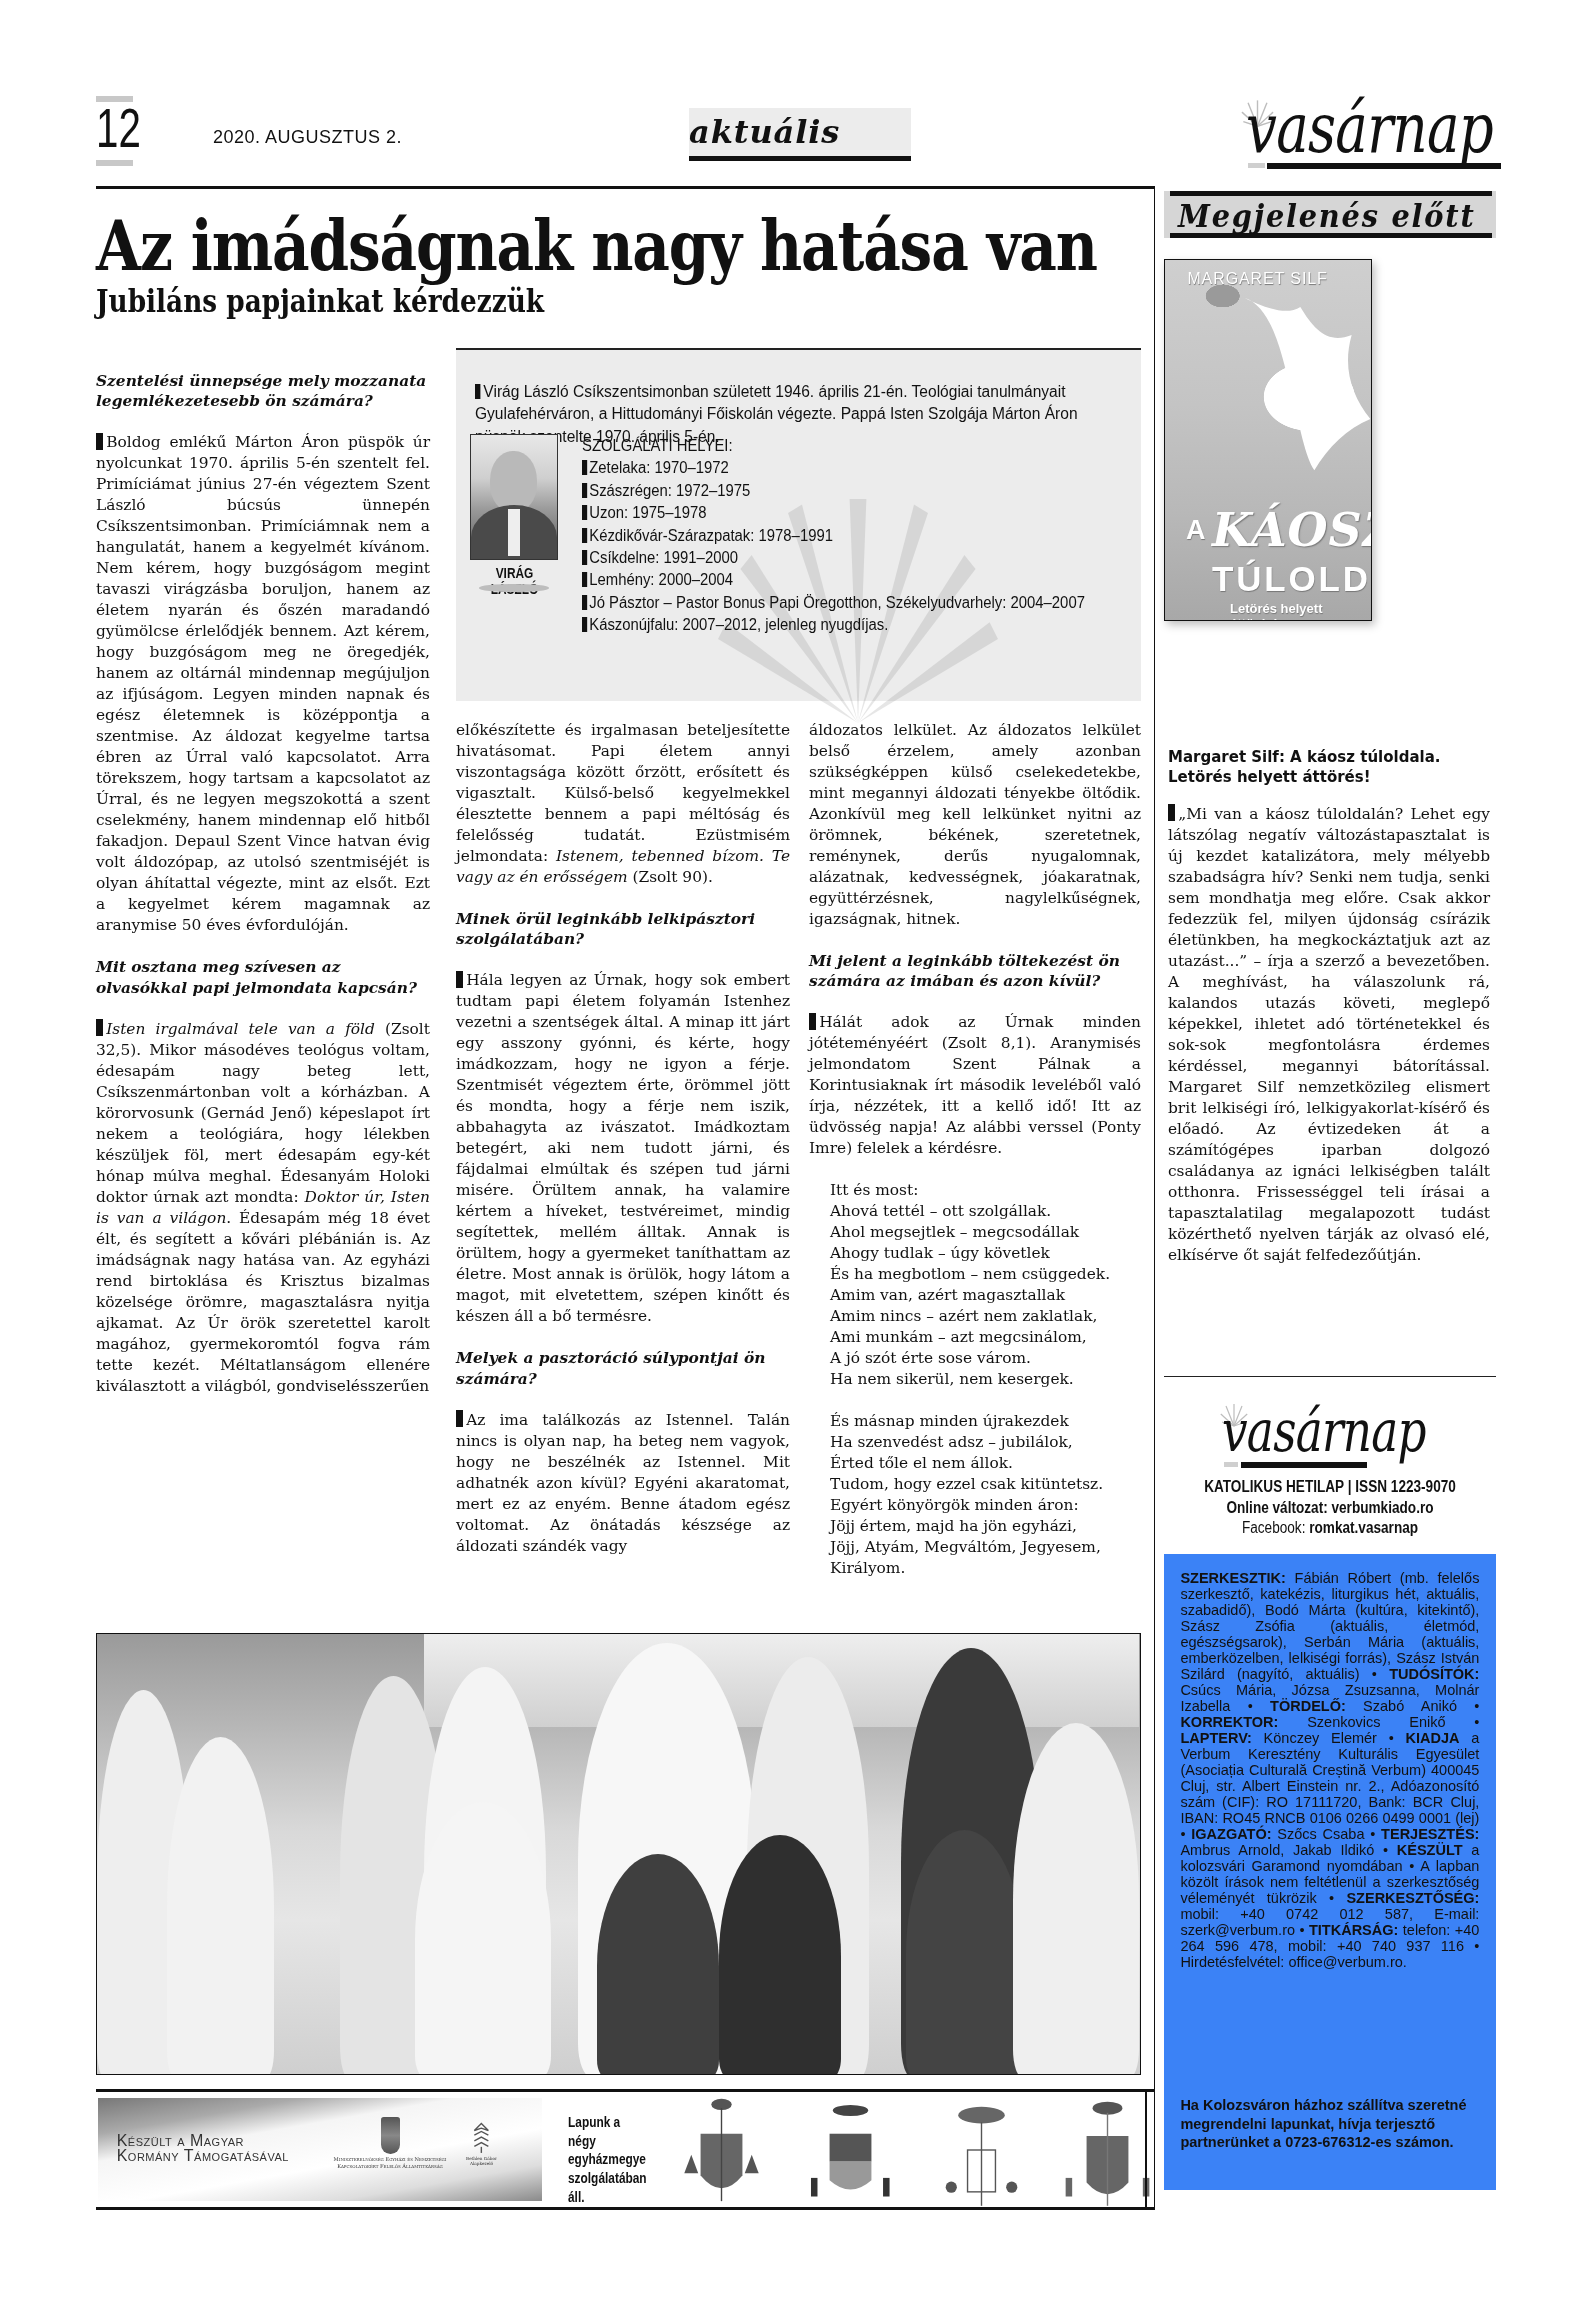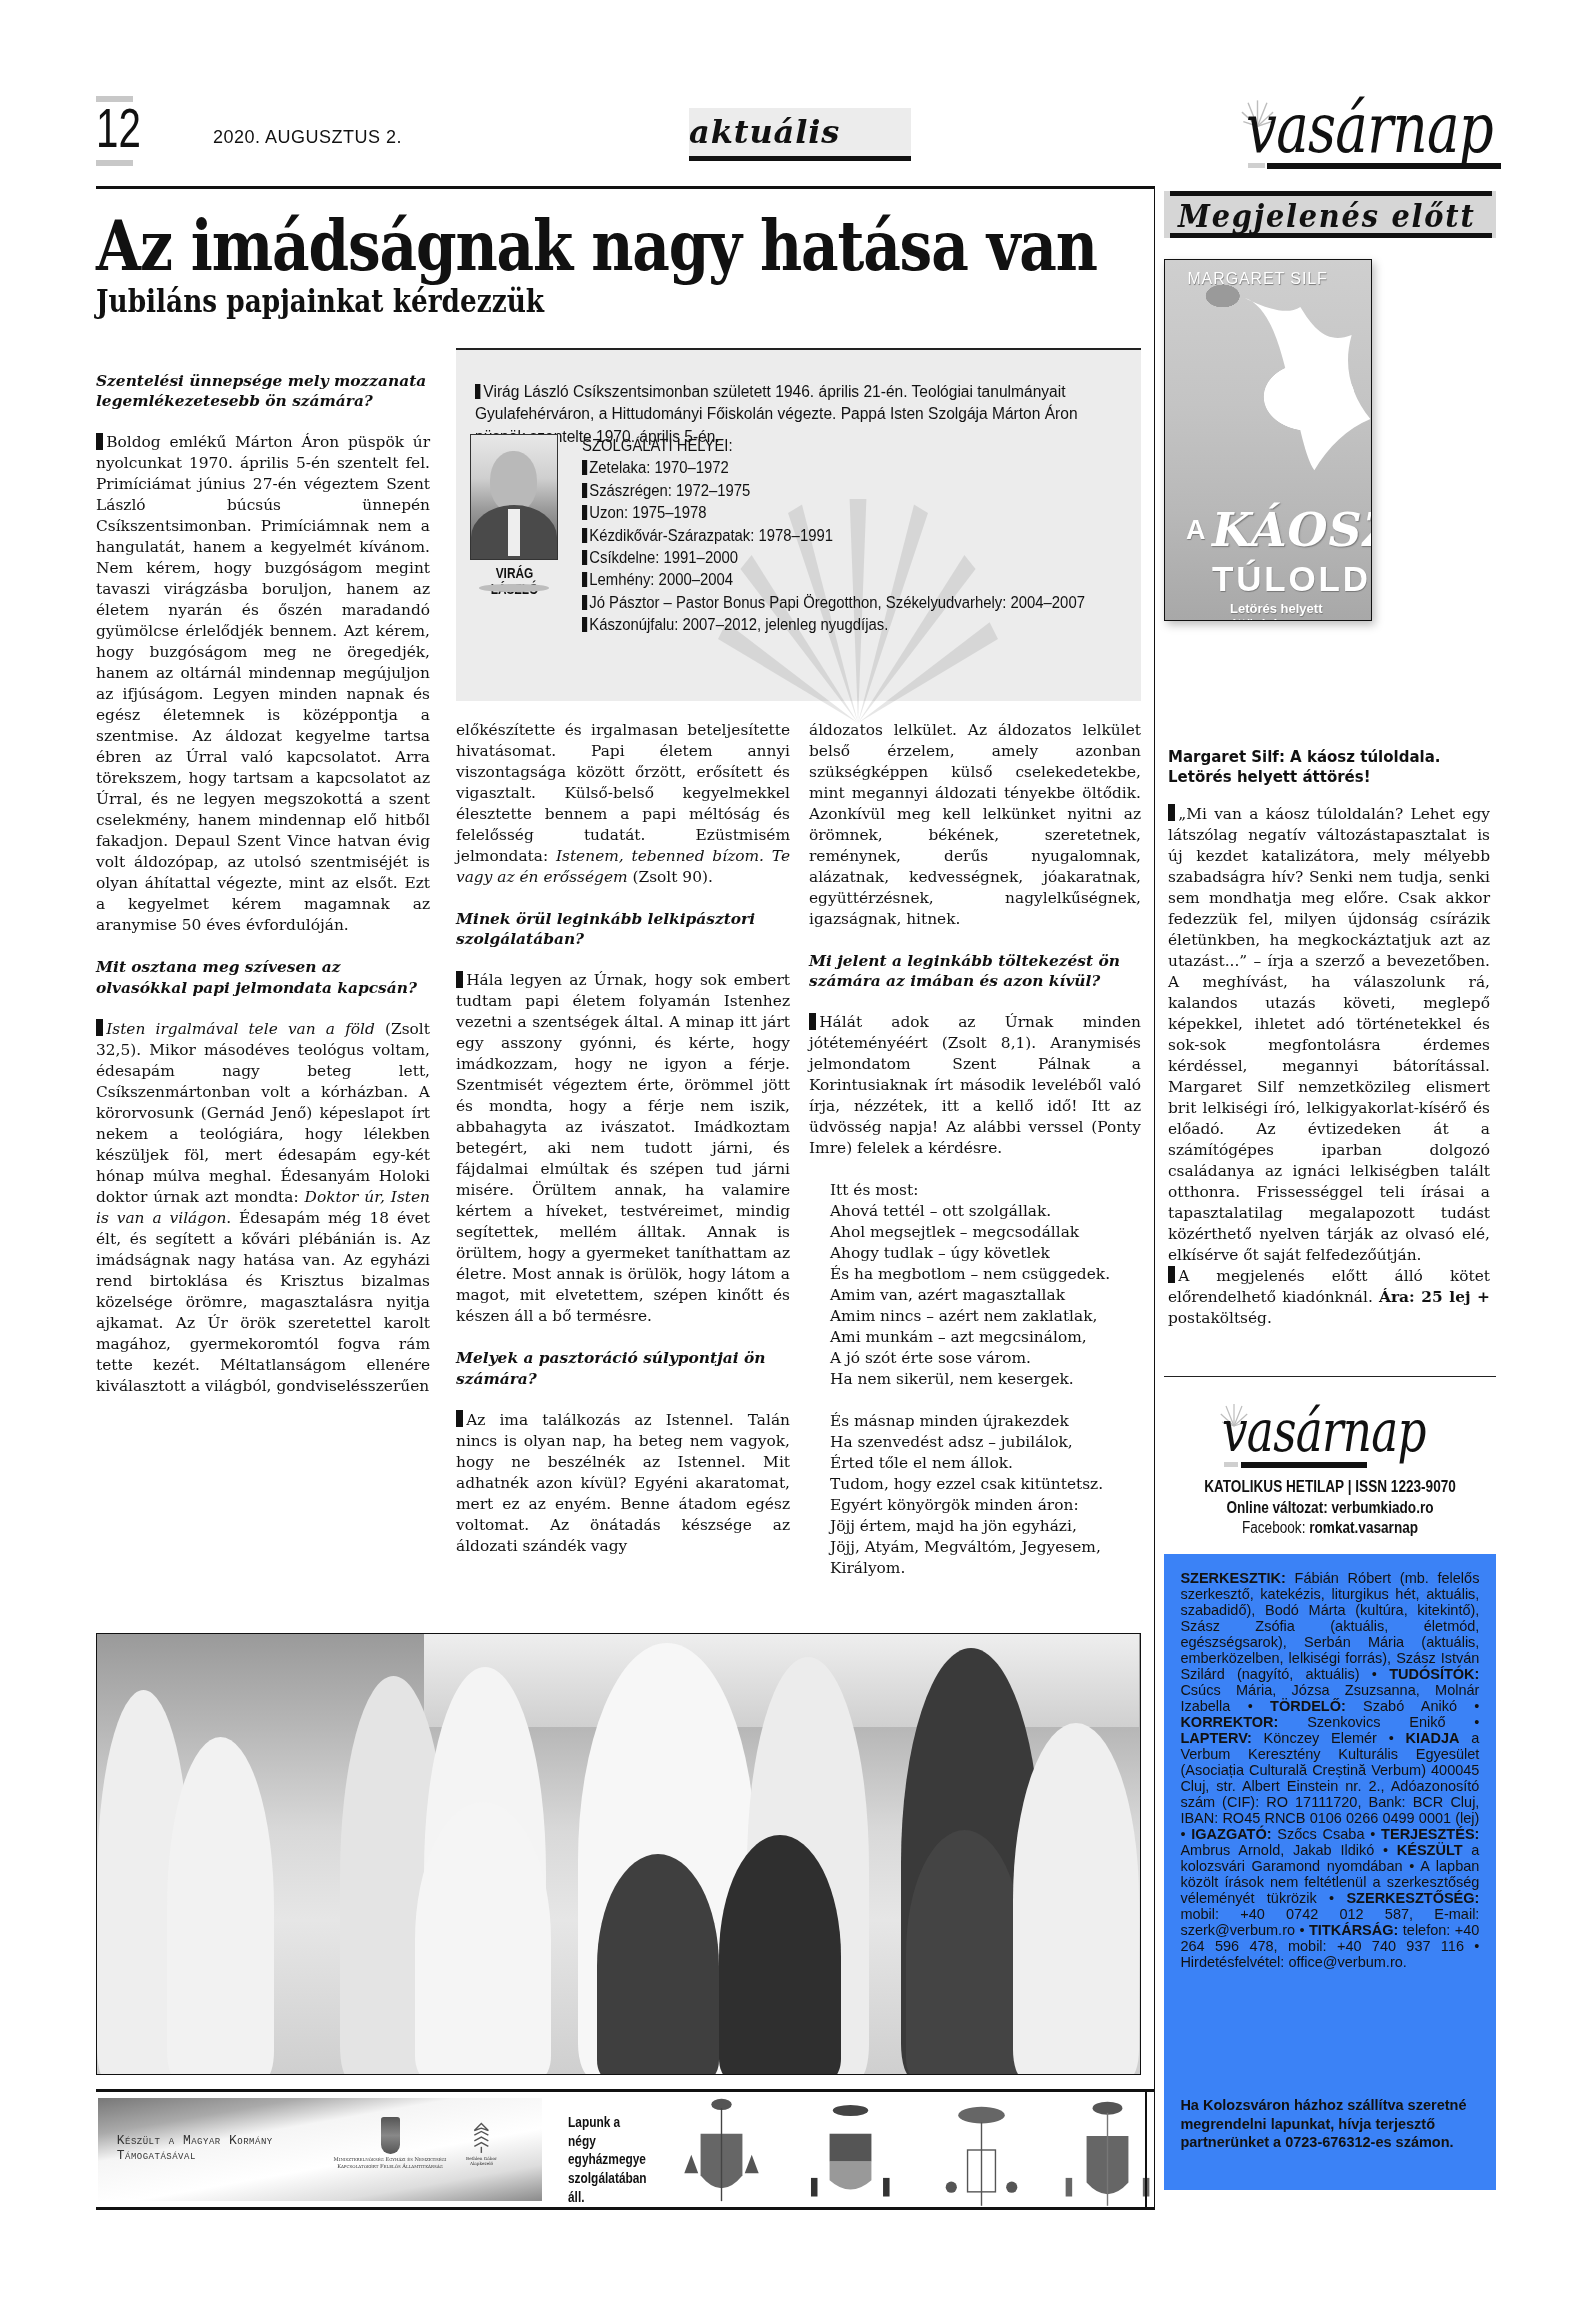--- a/index.html
+++ b/index.html
@@ -70,21 +70,21 @@
   .credits .order { position:absolute; left:16.4px; top:542px; width:299px; font-family:"Liberation Sans", sans-serif; font-weight:bold; font-size:14.5px; line-height:18.7px; }
   
   .photo { left:96px; top:1633px; width:1045px; height:442px; border:1.9px solid #111; box-sizing:border-box; overflow:hidden;
     background: linear-gradient(180deg,#9a9a9a 0%,#b5b5b5 20%,#d9d9d9 45%,#e6e6e6 65%,#cfcfcf 100%); }
   .photo .sky { position:absolute; left:327px; top:0; width:715px; height:93px; background:linear-gradient(180deg,#eeeeee,#d0d0d0); }
   .photo .person { position:absolute; border-radius:50% 50% 8% 8%; }
   
   .footer-top { left:96px; top:2089px; width:1059px; height:2.8px; background:#111; }
   .footer-bot { left:96px; top:2207px; width:1059px; height:2.8px; background:#111; }
   .banner { left:98px; top:2098px; width:444px; height:103px; background:linear-gradient(170deg,#777 0%,#aaa 20%,#f5f5f5 35%,#ffffff 60%,#dddddd 80%,#8a8a8a 100%); overflow:hidden; }
-  .banner .b1 { position:absolute; left:18.7px; top:35px; font-family:Liberation Mono, monospace; font-size:13px; letter-spacing:0.5px; color:#333; line-height:15px; font-variant:small-caps; }
+  .banner .b1 { position:absolute; left:18.7px; top:35px; font-family:Liberation Sans, sans-serif; font-size:16px; letter-spacing:0.5px; color:#333; line-height:15px; font-variant:small-caps; }
   .banner .ministry { position:absolute; left:215px; top:58px; width:154px; text-align:center; font-family:"DejaVu Serif", serif; font-size:5.1px; line-height:7px; color:#333; font-variant:small-caps; }
   .banner .crest { position:absolute; left:283px; top:18.7px; width:18.7px; height:37px; border-radius:2.8px 2.8px 9.3px 9.3px; background:linear-gradient(180deg,#555 0%,#888 50%,#555 100%); }
   .banner .bethlen { position:absolute; left:374px; top:23.4px; width:18.7px; height:33px; }
   .banner .bethlen-t { position:absolute; left:367px; top:58px; width:33px; text-align:center; font-family:"DejaVu Serif", serif; font-size:4.2px; color:#333; }
   .footer-note { left:568px; top:2113px; width:93px; font-family:"Liberation Sans", sans-serif; font-weight:bold; font-size:14.5px; line-height:18.7px; transform:scaleX(0.82); transform-origin:left top; }
   .coats { left:617px; top:2094px; width:528px; height:112px; }
   .coat { position:absolute; top:0; width:93px; height:112px; }
 </style>
 </head>
 <body>
@@ -229,21 +229,20 @@
     <path d="M20,40 C80,60 100,160 120,240 C140,320 150,380 170,410 C200,360 240,320 290,300 C250,250 230,190 250,120 C200,140 170,110 140,60 C110,80 60,60 20,40 Z" fill="#ffffff"></path>
   </svg>
   <div class="title-a">A</div>
   <div class="title-k">KÁOSZ</div>
   <div class="title-t">TÚLOLDALA</div>
   <div class="title-s">Letörés helyett áttörés!</div>
 </div>
 <div class="abs review-title">Margaret Silf: A káosz túloldala. Letörés helyett áttörés!</div>
 <div class="abs review">
   <p><span class="sq"></span><span>„Mi van a káosz túloldalán? Lehet egy látszólag negatív változástapasztalat is új kezdet katalizátora, mely mélyebb szabadságra hív? Senki nem tudja, senki sem mondhatja meg előre. Csak akkor fedezzük fel, milyen újdonság csírázik életünkben, ha megkockáztatjuk azt az utazást...” – írja a szerző a bevezetőben. A meghívást, ha válaszolunk rá, kalandos utazás követi, meglepő képekkel, ihletet adó történetekkel és sok-sok megfontolásra érdemes kérdéssel, megannyi bátorítással. Margaret Silf nemzetközileg elismert brit lelkiségi író, lelkigyakorlat-kísérő és előadó. Az évtizedeken át a számítógépes iparban dolgozó családanya az ignáci lelkiségben talált otthonra. Frissességgel teli írásai a tapasztalatilag megalapozott tudást közérthető nyelven tárják az olvasó elé, elkísérve őt saját felfedezőútján.</span></p>
-  <p><span class="sq"></span><span>A megjelenés előtt álló kötet előrendelhető kiadónknál. </span><b>Ára: 25 lej +</b><span> postaköltség.</span></p>
 </div>
 <div class="abs side-sep"></div>
 
 <div class="logo masthead-logo">
   <svg class="sun" style="left:-2.3px; top:4.7px;" width="28" height="28" viewBox="0 0 70 70">
     <g stroke="#bdbdbd" stroke-width="3">
       <line x1="35" y1="60" x2="35" y2="5"></line>
         <line x1="35" y1="60" x2="15" y2="10"></line>
         <line x1="35" y1="60" x2="55" y2="10"></line>
       <line x1="35" y1="60" x2="2" y2="30"></line>

